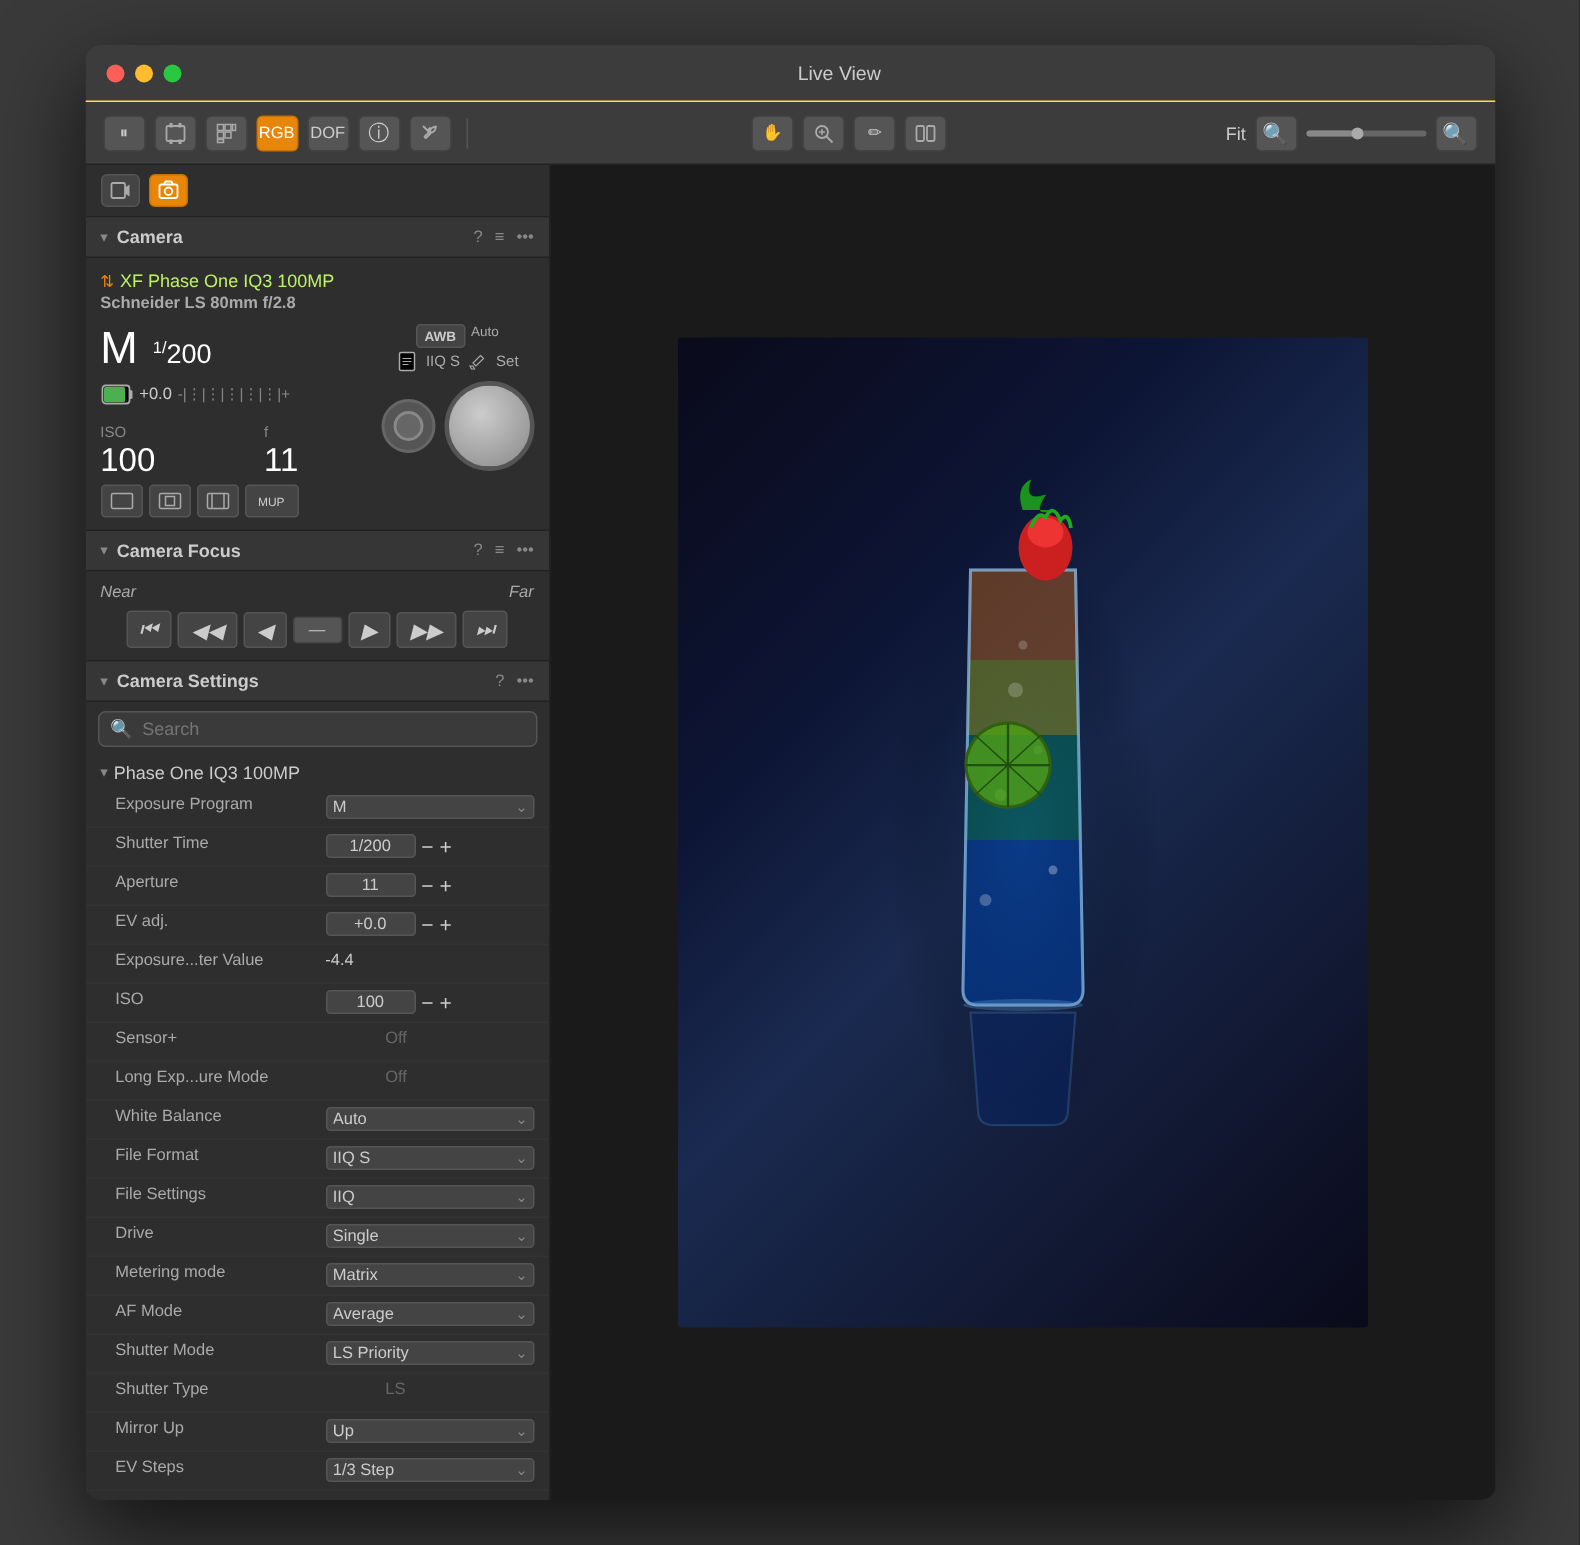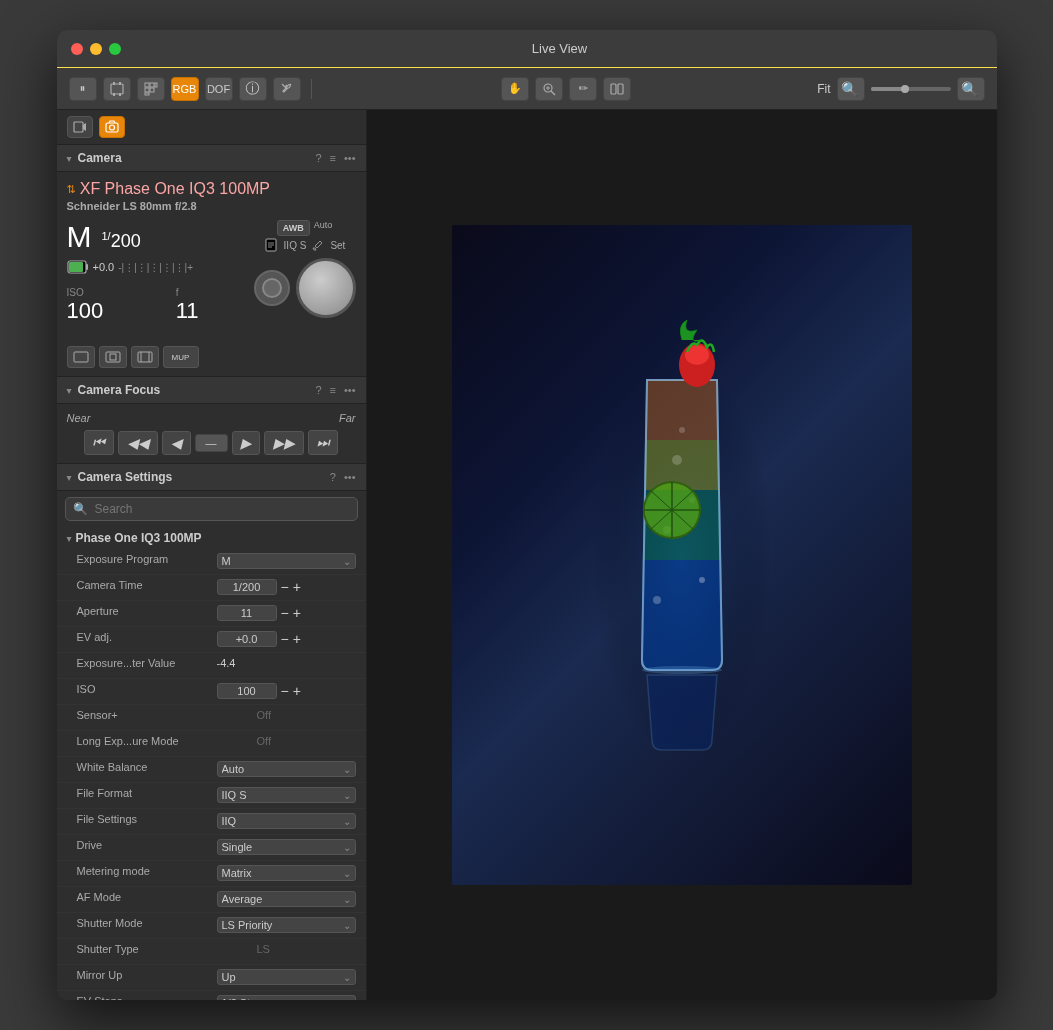--- a/index.html
+++ b/index.html
@@ -126,21 +126,21 @@
       gap: 8px;
       align-items: center;
     }
     .panel-icon { color: #888; font-size: 11px; cursor: pointer; }
     .chevron { color: #888; font-size: 10px; margin-right: 6px; }
     
     .camera-section {
       padding: 8px 10px;
       border-bottom: 1px solid #222;
     }
-    .camera-model { font-size: 16px; color: #fca5a5; cursor: pointer; text-align: right; }
+    .camera-model { font-size: 12px; color: #bef264; cursor: pointer; text-align: right; }
     .camera-lens { font-size: 11px; color: #aaa; font-weight: 600; margin-top: 2px; }
     .mode-display {
       font-size: 30px;
       font-weight: 300;
       color: #fff;
     }
     .iso-aperture {
       display: flex;
       justify-content: space-between;
       align-items: center;
@@ -237,21 +237,21 @@
       font-size: 12px;
       flex: 1;
     }
     .device-header {
       display: flex;
       align-items: center;
       padding: 4px 10px;
       cursor: pointer;
     }
     .device-chevron { color: #888; font-size: 10px; margin-right: 4px; }
-    .device-name { font-size: 12px; color: #ccc; font-weight: 700; }
+    .device-name { font-size: 12px; color: #ccc; font-weight: 400; }
     .settings-table {
       width: 100%;
     }
     .settings-row {
       display: flex;
       align-items: flex-start;
       padding: 4px 10px 4px 20px;
       border-bottom: 1px solid #333;
       min-height: 26px;
     }
@@ -485,21 +485,21 @@
               <div>
                 <small style="font-size:10px;color:#888;">ISO</small>
                 <span style="font-size:22px;color:#fff;display:block;line-height:1;">100</span>
               </div>
               <div style="margin-left:30px;">
                 <small style="font-size:10px;color:#888;">f</small>
                 <span style="font-size:22px;color:#fff;display:block;line-height:1;">11</span>
               </div>
             </div>
 
-            <div style="display:flex;gap:4px;margin-top:24px;">
+            <div style="display:flex;gap:4px;margin-top:5px;">
               <div class="cam-icon-btn">
                 <svg width="16" height="12" viewBox="0 0 16 12" fill="none">
                   <rect x="1" y="1" width="14" height="10" rx="1" stroke="#aaa" stroke-width="1"></rect>
                 </svg>
               </div>
               <div class="cam-icon-btn">
                 <svg width="16" height="12" viewBox="0 0 16 12" fill="none">
                   <rect x="1" y="1" width="14" height="10" rx="1" stroke="#aaa" stroke-width="1"></rect>
                   <rect x="5" y="3" width="6" height="6" stroke="#aaa" stroke-width="1"></rect>
                 </svg>
@@ -593,21 +593,21 @@
         </div>
 
         <div class="settings-table" id="settings-table">
             <div class="settings-row">
               <span class="settings-label">Exposure Program</span>
               <div class="settings-value">
                 <div class="select-wrapper"><select class="settings-select"><option>M</option></select></div>
               </div>
             </div>
             <div class="settings-row">
-              <span class="settings-label">Camera Time</span>
+              <span class="settings-label">Shutter Time</span>
               <div class="settings-value">
                 <div class="settings-input-num" style="background: rgb(68, 68, 68); border: 1px solid rgb(85, 85, 85); border-radius: 3px; color: rgb(204, 204, 204); font-size: 11px; padding: 1px 6px; width: 60px; display: flex; align-items: center; justify-content: center;">
                   <span style="flex: 1 1 0%; text-align: center; font-size: 11px; color: rgb(204, 204, 204);">1/200</span>
                 </div>
                 <span style="color: rgb(204, 204, 204); cursor: pointer; font-size: 14px;">−</span>
                 <span style="color: rgb(204, 204, 204); cursor: pointer; font-size: 14px;">+</span>
               </div>
             </div>
             <div class="settings-row">
               <span class="settings-label">Aperture</span>

